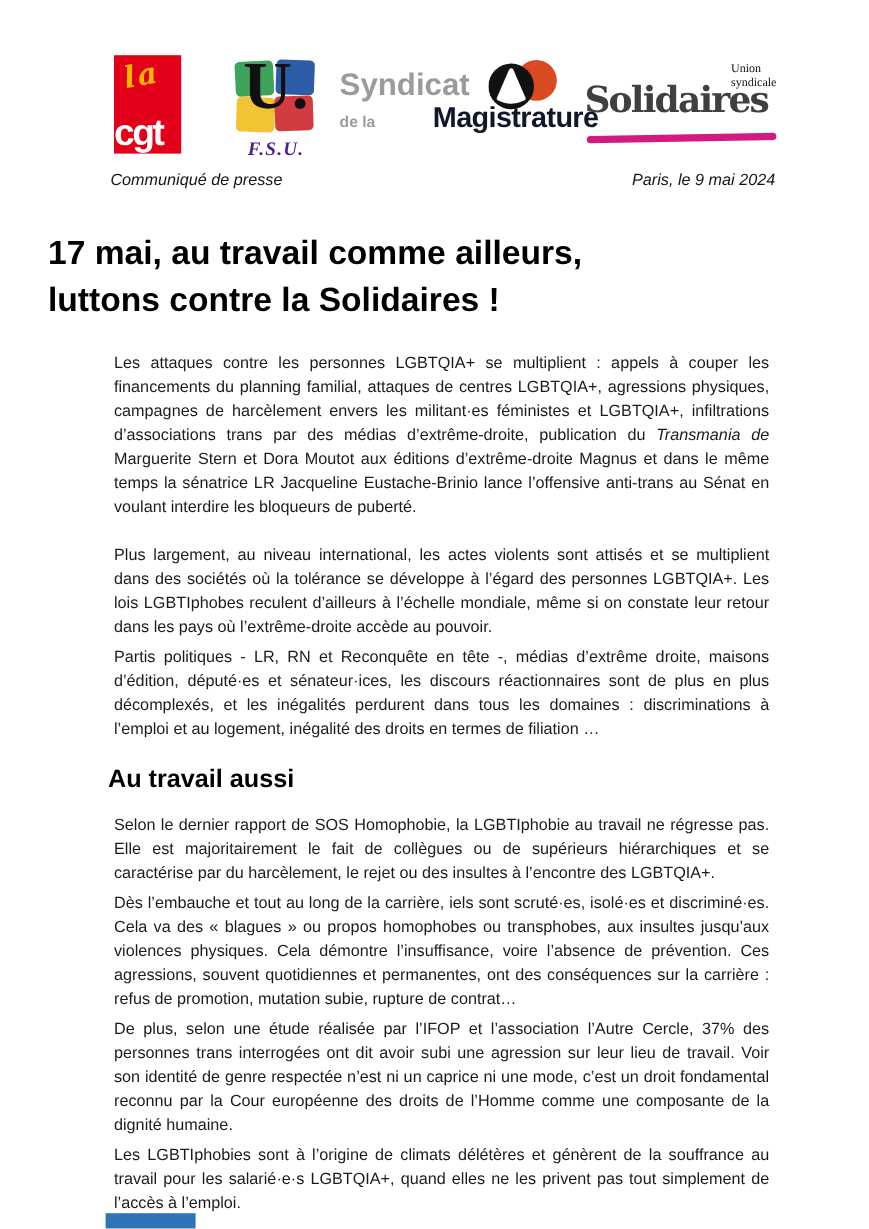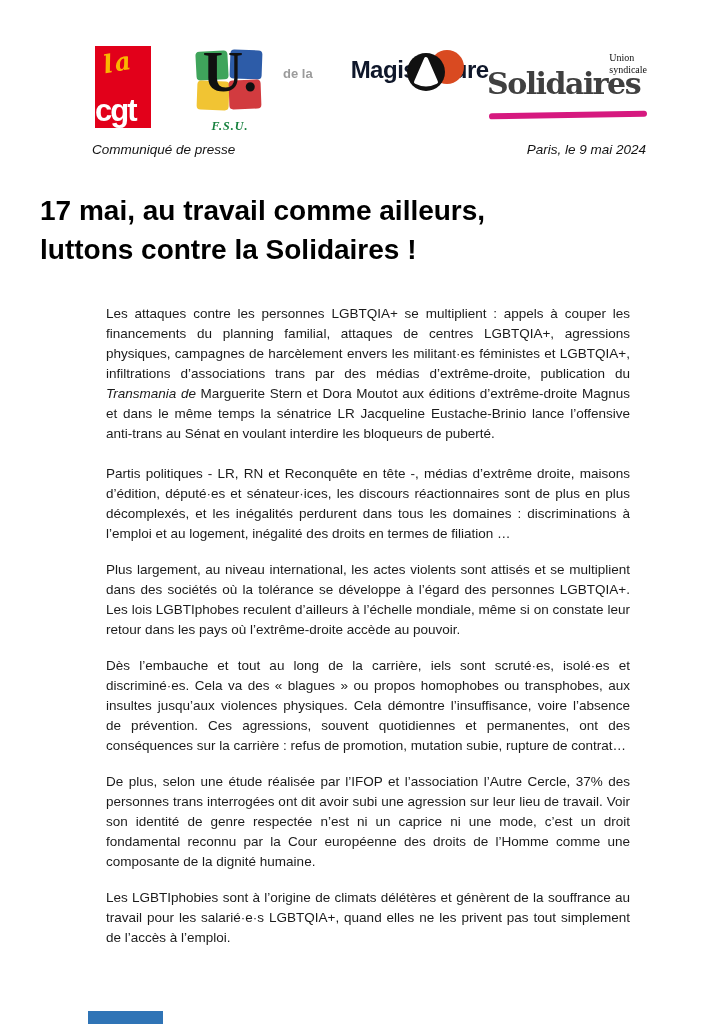--- a/index.html
+++ b/index.html
@@ -21,26 +21,26 @@
   .fsu-sq{position:absolute;width:32px;height:29px;border-radius:4px;}
   .fsu-sq.tl{left:0;top:1px;background:#3fa45b;transform:rotate(-3deg);}
   .fsu-sq.tr{right:0;top:0;background:#2d5ca8;transform:rotate(2deg);}
   .fsu-sq.bl{left:1px;bottom:0;background:#f1c433;transform:rotate(2deg);}
   .fsu-sq.br{right:1px;bottom:1px;background:#d23b3f;transform:rotate(-2deg);}
   .fsu-u{position:absolute;top:-8px;left:0;width:100%;text-align:center;
          font-family:"Liberation Serif",serif;font-weight:bold;font-size:56px;
          color:#101010;line-height:1.1;}
   .fsu-label{position:absolute;bottom:-2px;left:0;width:100%;text-align:center;
              font-family:"Liberation Serif",serif;font-style:italic;font-weight:bold;
-             font-size:12px;color:#15803d;letter-spacing:1px;}
+             font-size:16px;color:#4c1d95;letter-spacing:1px;}
   
   .logo-sm{left:283px;top:56px;width:182px;height:70px;}
   .sm-line1{font-weight:bold;font-size:26px;color:#9b9b9b;letter-spacing:0px;line-height:1.1;}
   .sm-line2{white-space:nowrap;line-height:1.0;margin-top:2px;}
-  .sm-dela{font-weight:bold;font-size:13px;color:#9b9b9b;margin-right:6px;}
+  .sm-dela{font-weight:bold;font-size:13px;color:#9b9b9b;margin-right:16px;}
   .sm-magistrature{font-weight:bold;font-size:24px;color:#0f172a;letter-spacing:-0.5px;margin-left:32px;}
   .sm-mark{position:absolute;top:-10px;right:0px;width:58px;height:50px;}
   
   .logo-solidaires{left:487px;top:52px;width:162px;height:70px;}
   .sol-tag{position:absolute;top:0;right:2px;font-family:"Liberation Serif",serif;
            font-size:10px;color:#101010;line-height:1.15;text-align:left;}
   .sol-name{position:absolute;top:14px;left:0;font-family:"DejaVu Serif",serif;
             font-weight:bold;font-size:30px;color:#404040;letter-spacing:-1.5px;
             white-space:nowrap;}
   .sol-underline{position:absolute;left:2px;bottom:4px;width:158px;height:6px;
@@ -50,21 +50,21 @@
   .meta-row{position:absolute;top:142px;left:92px;right:78px;display:flex;
             justify-content:space-between;font-style:italic;font-size:13.5px;color:#141414;align-items:flex-end;}
 
   
   .title{position:absolute;top:172px;left:40px;right:40px;text-align:left;
          font-weight:bold;font-size:28px;line-height:39px;color:#000;}
 
   
   .body{position:absolute;top:288px;left:90px;width:556px;font-size:13.5px;
         line-height:20px;text-align:justify;color:#1b1b1b;}
-  .body p{margin:16px;}
+  .body p{margin:5px;}
   .body p.gap{margin-bottom:20px;}
   .body h2{margin:22px 0 18px 0;font-size:21px;font-weight:bold;color:#000;text-align:left;}
   .body em{font-style:italic;}
 
   
   .footer-bar{position:absolute;left:88px;bottom:0;width:75px;height:13px;background:#2f74b6;}
 </style>
 </head>
 <body>
 
@@ -80,20 +80,21 @@
       <div class="fsu-sq tl"></div>
       <div class="fsu-sq tr"></div>
       <div class="fsu-sq bl"></div>
       <div class="fsu-sq br"></div>
     </div>
     <div class="fsu-u">U.</div>
     <div class="fsu-label">F.S.U.</div>
   </div>
 
   <div class="logo logo-sm">
+    <div class="sm-line1">Syndicat</div>
     <div class="sm-line2">
       <span class="sm-dela">de la</span><span class="sm-magistrature">Magistrature</span>
     </div>
     <svg class="sm-mark" viewBox="0 0 58 50">
       <circle cx="40" cy="21" r="17" fill="#d94a21"></circle>
       <circle cx="19" cy="26" r="19" fill="#111111"></circle>
       <path d="M19 13 L29 36 Q19 41 9 36 Z" fill="#ffffff" stroke="#ffffff" stroke-width="4" stroke-linejoin="round"></path>
     </svg>
   </div>
 
@@ -108,24 +109,26 @@
 
   <div class="meta-row">
     <span>Communiqué de presse</span>
     <span>Paris, le 9 mai 2024</span>
   </div>
 
   <h1 class="title"><span>17 mai, au travail comme ailleurs,</span><br><span>luttons contre la Solidaires !</span></h1>
 
   <div class="body">
     <p class="gap"><span>Les attaques contre les personnes LGBTQIA+ se multiplient : appels à couper les financements du planning familial, attaques de centres LGBTQIA+, agressions physiques, campagnes de harcèlement envers les militant·es féministes et LGBTQIA+, infiltrations d’associations trans par des médias d’extrême-droite, publication du </span><em>Transmania de</em><span> Marguerite Stern et Dora Moutot aux éditions d’extrême-droite Magnus et dans le même temps la sénatrice LR Jacqueline Eustache-Brinio lance l’offensive anti-trans au Sénat en voulant interdire les bloqueurs de puberté.</span></p>
+    <p>Plus largement, au niveau international, les actes violents sont attisés et se multiplient dans des sociétés où la tolérance se développe à l’égard des personnes LGBTQIA+. Les lois LGBTIphobes reculent d’ailleurs à l’échelle mondiale, même si on constate leur retour dans les pays où l’extrême-droite accède au pouvoir.</p>
     <p>Partis politiques - LR, RN et Reconquête en tête -, médias d’extrême droite, maisons d’édition, député·es et sénateur·ices, les discours réactionnaires sont de plus en plus décomplexés, et les inégalités perdurent dans tous les domaines : discriminations à l’emploi et au logement, inégalité des droits en termes de filiation …</p>
-    <p>Plus largement, au niveau international, les actes violents sont attisés et se multiplient dans des sociétés où la tolérance se développe à l’égard des personnes LGBTQIA+. Les lois LGBTIphobes reculent d’ailleurs à l’échelle mondiale, même si on constate leur retour dans les pays où l’extrême-droite accède au pouvoir.</p>
 
+    <h2>Au travail aussi</h2>
 
+    <p>Selon le dernier rapport de SOS Homophobie, la LGBTIphobie au travail ne régresse pas. Elle est majoritairement le fait de collègues ou de supérieurs hiérarchiques et se caractérise par du harcèlement, le rejet ou des insultes à l’encontre des LGBTQIA+.</p>
     <p>Dès l’embauche et tout au long de la carrière, iels sont scruté·es, isolé·es et discriminé·es. Cela va des « blagues » ou propos homophobes ou transphobes, aux insultes jusqu’aux violences physiques. Cela démontre l’insuffisance, voire l’absence de prévention. Ces agressions, souvent quotidiennes et permanentes, ont des conséquences sur la carrière : refus de promotion, mutation subie, rupture de contrat…</p>
     <p>De plus, selon une étude réalisée par l’IFOP et l’association l’Autre Cercle, 37% des personnes trans interrogées ont dit avoir subi une agression sur leur lieu de travail. Voir son identité de genre respectée n’est ni un caprice ni une mode, c’est un droit fondamental reconnu par la Cour européenne des droits de l’Homme comme une composante de la dignité humaine.</p>
     <p>Les LGBTIphobies sont à l’origine de climats délétères et génèrent de la souffrance au travail pour les salarié·e·s LGBTQIA+, quand elles ne les privent pas tout simplement de l’accès à l’emploi.</p>
   </div>
 
   <div class="footer-bar"></div>
 
 </div>
 
 </body></html>

